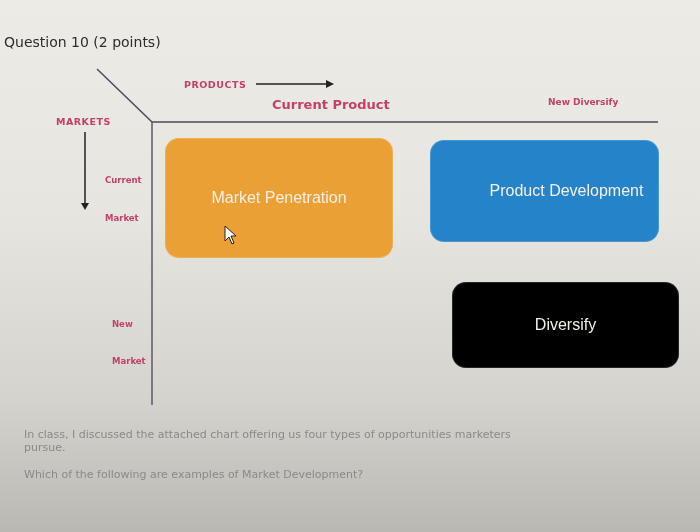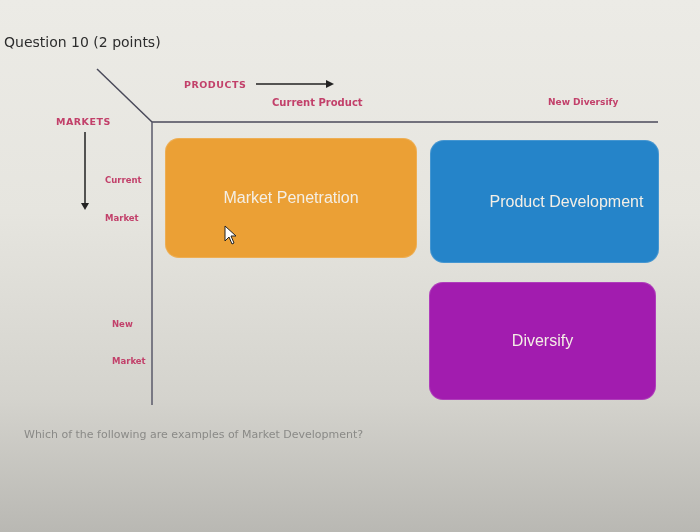--- a/index.html
+++ b/index.html
@@ -16,44 +16,44 @@
     }
     .q-title b { font-weight: normal; }
     .q-title .pts { font-weight: normal; }
 
     .diagram {
       position: absolute; left: 0; top: 60px; width: 700px; height: 345px;
     }
     .pink { color: #c2406a; font-weight: bold; font-family: "DejaVu Sans", sans-serif; }
     .lbl { position: absolute; white-space: nowrap; }
     .lbl-products { left: 184px; top: 19px; font-size: 9.5px; letter-spacing: 0.5px; }
-    .lbl-cur-prod { left: 272px; top: 37px; font-size: 10px; }
+    .lbl-cur-prod { left: 272px; top: 37px; font-size: 13px; }
     .lbl-new-prod { left: 548px; top: 37px; font-size: 9px; }
     .lbl-markets { left: 56px; top: 56px; font-size: 9.5px; letter-spacing: 0.5px; text-align: center; }
     .lbl-cur-mkt-1 { left: 105px; top: 115px; font-size: 8.5px; }
     .lbl-cur-mkt-2 { left: 105px; top: 153px; font-size: 8.5px; }
     .lbl-new-mkt-1 { left: 112px; top: 259px; font-size: 8.5px; }
     .lbl-new-mkt-2 { left: 112px; top: 296px; font-size: 8.5px; }
 
     .axis-svg { position: absolute; left: 0; top: 0; }
 
     .box {
       position: absolute;
       border-radius: 14px;
       display: flex; align-items: center; justify-content: center;
       text-align: center;
       color: #f4efe6;
       font-family: "Liberation Sans", sans-serif;
       font-size: 16px; line-height: 20px;
       box-shadow: inset 0 0 0 1px rgba(255,255,255,0.15);
     }
-    .box-mp { left: 165px; top: 78px; width: 252px; height: 120px; background: #eba035; }
-    .box-pd { left: 430px; top: 80px; width: 229px; height: 123px; background: #2584c9; padding-left: 44px; }
+    .box-mp { left: 165px; top: 78px; width: 228px; height: 120px; background: #eba035; }
+    .box-pd { left: 430px; top: 80px; width: 229px; height: 102px; background: #2584c9; padding-left: 44px; }
     .box-md { left: 166px; top: 222px; width: 228px; height: 118px; background: #d9464a; }
-    .box-dv { left: 429px; top: 222px; width: 227px; height: 118px; background: #a21caf; }
+    .box-dv { left: 452px; top: 222px; width: 227px; height: 86px; background: #000000; }
 
     .cursor { position: absolute; left: 224px; top: 165px; width: 14px; height: 20px; }
 
     .body-text {
       position: absolute; left: 24px; top: 428px; width: 520px;
       font-family: "DejaVu Sans", sans-serif;
       font-size: 11px; color: #8a8a87; line-height: 13px;
     }
     .body-text p { margin-bottom: 14px; }
     .body-text p.p2 { margin-top: 0; }
@@ -110,14 +110,15 @@
       <div>Diversify</div>
     </div>
   </div>
 
   <svg class="cursor" viewBox="0 0 14 20">
     <polygon points="1,1 1,16 5,12 8,19 10,18 7,11 12,11" fill="#ffffff" stroke="#222" stroke-width="1"></polygon>
   </svg>
 </div>
 
 <div class="body-text">
+  <p>In class, I discussed the attached chart offering us four types of opportunities marketers pursue.</p>
   <p class="p2">Which of the following are examples of Market Development?</p>
 </div>
 
 </body></html>

